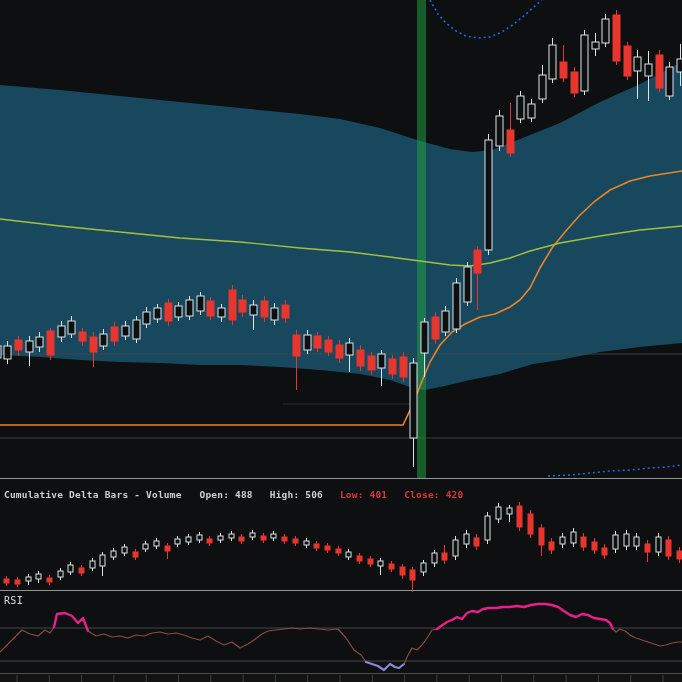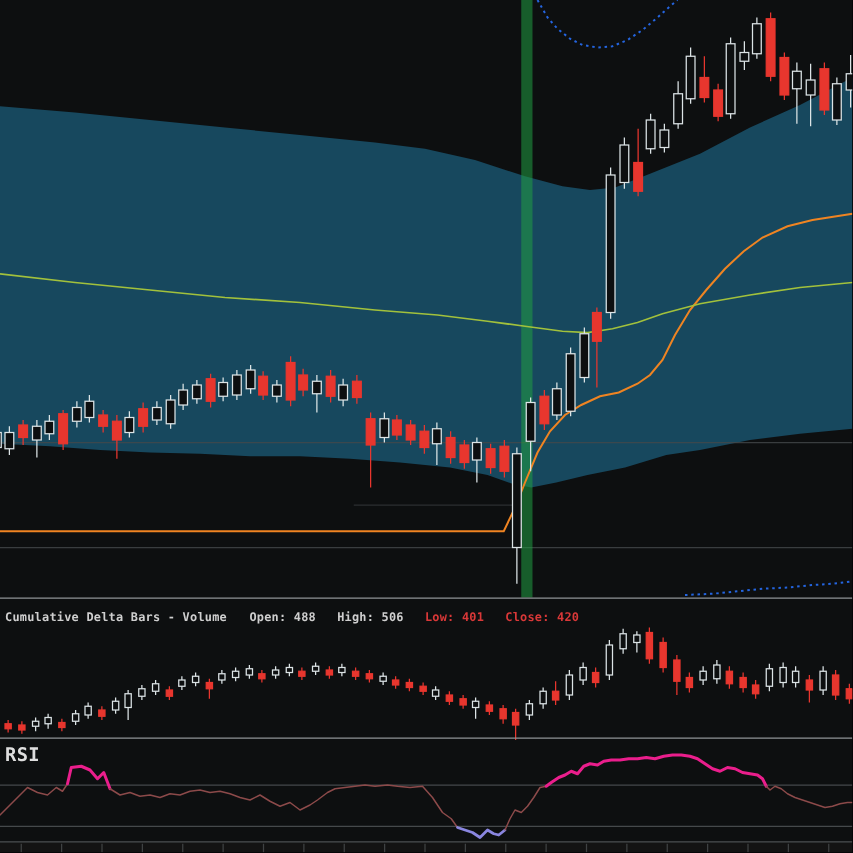--- a/index.html
+++ b/index.html
@@ -8,21 +8,21 @@
   svg{position:absolute;left:0;top:0;display:block;}
   .pane-overlay{position:absolute;left:0;width:682px;}
   .sep{position:absolute;left:0;width:682px;height:1px;}
   .sep-light{background:#8f9496;}
   .sep-dark{background:#4c5052;}
   .delta-header{position:absolute;left:4px;top:453px;font-size:9.5px;font-weight:bold;
                 letter-spacing:.2px;white-space:nowrap;color:#cfcfcf;margin-top:36px;}
   .delta-header .t{margin-right:12px;}
   .delta-header .v{margin-right:11px;}
   .delta-header .red{color:#d93838;}
-  .rsi-label{position:absolute;left:4px;top:595px;font-size:15px;font-weight:bold;
+  .rsi-label{position:absolute;left:4px;top:595px;font-size:10px;font-weight:normal;
              color:#dedede;letter-spacing:.3px;}
 </style>
 </head>
 <body>
 
 <div class="stage">
   <svg id="chart" width="682" height="682" viewBox="0 0 682 682">
       <polygon points="0,85 60,90 120,96 180,102 240,108 300,114 340,119 380,128 420,141 450,149 472,152 492,150 520,139 560,123 600,102 640,84 682,62 682,343 640,347 600,352 560,360 533,364 500,374 470,380 445,386 425,390 410,387 390,380 360,374 320,370 280,367 240,365 200,365 160,363 120,362 80,360 40,357 0,355" fill="#17485e"></polygon>
       <line x1="0" y1="354" x2="682" y2="354" stroke="#45494b" stroke-width="1" opacity="0.8"></line>
       <line x1="0" y1="438" x2="682" y2="438" stroke="#45494b" stroke-width="1" opacity="0.8"></line>

